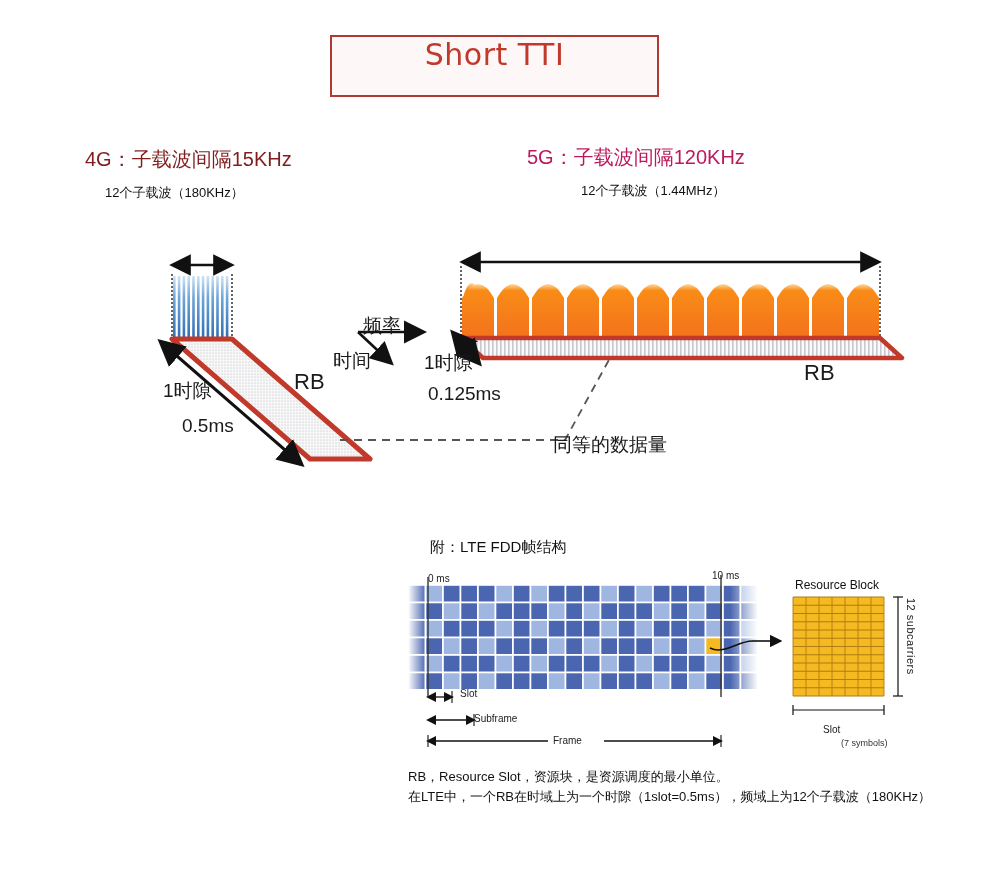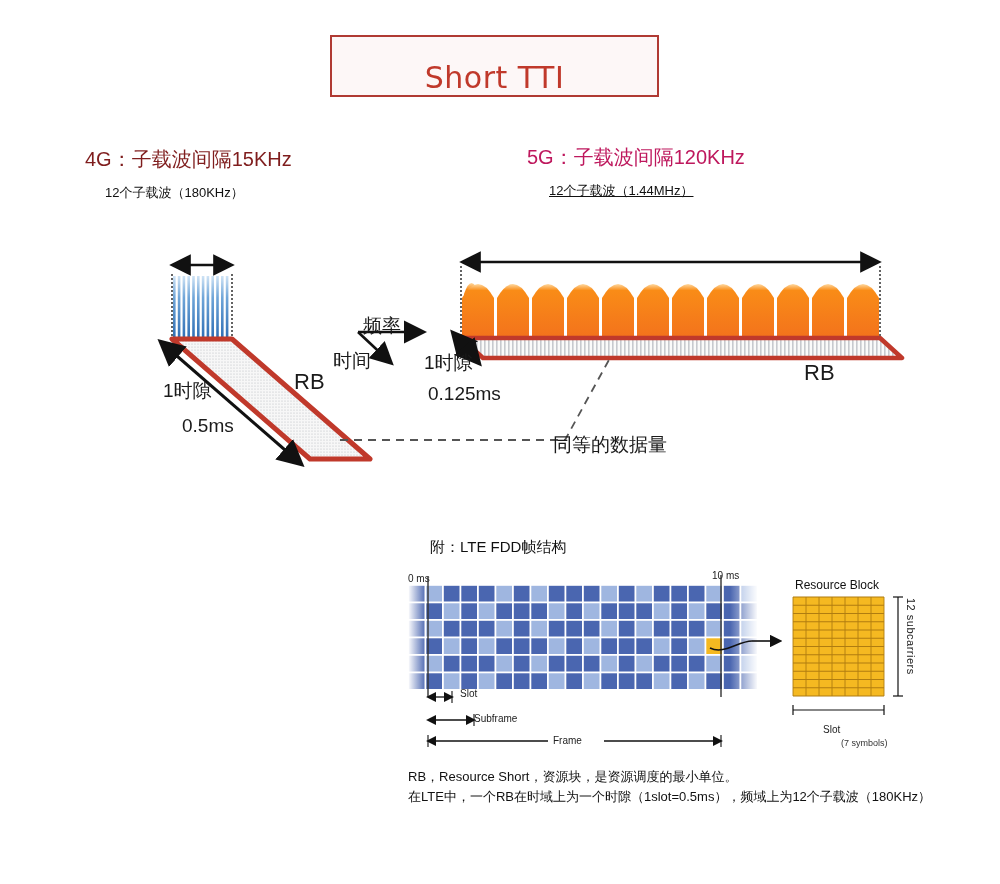--- a/index.html
+++ b/index.html
@@ -7,52 +7,52 @@
     width:1000px;height:884px;background:#ffffff;position:relative;
     font-family:"Liberation Sans","DejaVu Sans",sans-serif;
     overflow:hidden;
   }
   .abs{position:absolute;}
 
   
   #title-box{
     left:330px;top:35px;width:325px;height:58px;
     border:2px solid #b03a33;background:#fdf7f7;
-    display:flex;align-items:flex-end;justify-content:center;
+    display:flex;align-items:flex-start;justify-content:center;
   }
   #title-text{
     color:#c0392b;font-size:30px;letter-spacing:.5px;
     font-family:"DejaVu Sans","Liberation Sans",sans-serif;
   }
 
   
   .hdr-main{font-size:20px;white-space:nowrap;}
   .hdr-sub{font-size:13px;color:#111;white-space:nowrap;}
   #g4-head{left:85px;top:146px;color:#7f1d1d;}
   #g4-sub{left:105px;top:184px;}
   #g5-head{left:527px;top:144px;color:#be185d;}
-  #g5-sub{left:549px;top:182px;text-decoration:underline;}
+  #g5-sub{left:581px;top:182px;}
 
   
   .lbl{font-size:19px;color:#1a1a1a;white-space:nowrap;}
   .lbl-sm{font-size:13px;color:#222;white-space:nowrap;}
   .lbl-xs{font-size:10px;color:#222;white-space:nowrap;}
 
   #freq-label{left:363px;top:313px;}
   #time-label{left:333px;top:348px;}
   #slot4-l1{left:163px;top:378px;}
   #slot4-l2{left:182px;top:415px;}
   #slot5-l1{left:424px;top:350px;}
   #slot5-l2{left:428px;top:383px;}
   #rb4-label{left:294px;top:369px;font-size:22px;}
   #rb5-label{left:804px;top:360px;font-size:22px;}
   #equal-data{left:553px;top:432px;}
 
   #fdd-title{left:430px;top:538px;font-size:15px;color:#111;}
-  #ms0{left:400px;top:573px;padding-left:8px;}
+  #ms0{left:420px;top:573px;padding-left:8px;}
   #ms10{left:712px;top:570px;}
   #slot-t{left:460px;top:688px;}
   #subframe-t{left:474px;top:713px;}
   #frame-t{left:553px;top:735px;text-align:right;}
   #rb-panel-title{left:795px;top:578px;font-size:12px;color:#111;}
   #rb-slot-t{left:823px;top:724px;}
   #rb-sym-t{left:805px;top:738px;}
   #subcarriers-t{
     left:905px;top:598px;font-size:11px;color:#222;
     writing-mode:vertical-rl;text-orientation:mixed;letter-spacing:.5px;
@@ -415,14 +415,14 @@
     <line x1="8" y1="115" x2="99" y2="115"></line>
     <line x1="8" y1="110" x2="8" y2="120"></line>
     <line x1="99" y1="110" x2="99" y2="120"></line>
   </g>
 </svg>
 
 <div class="abs" id="subcarriers-t">12 subcarriers</div>
 <div class="abs lbl-xs" id="rb-slot-t">Slot</div>
 <div class="abs" id="rb-sym-t" style="font-size:9px;color:#333;padding-left:36px;">(7 symbols)</div>
 
-<div class="abs" id="cap1">RB，Resource Short，资源块，是资源调度的最小单位。</div>
+<div class="abs" id="cap1">RB，Resource Slot，资源块，是资源调度的最小单位。</div>
 <div class="abs" id="cap2">在LTE中，一个RB在时域上为一个时隙（1slot=0.5ms），频域上为12个子载波（180KHz）</div>
 
 </body></html>

